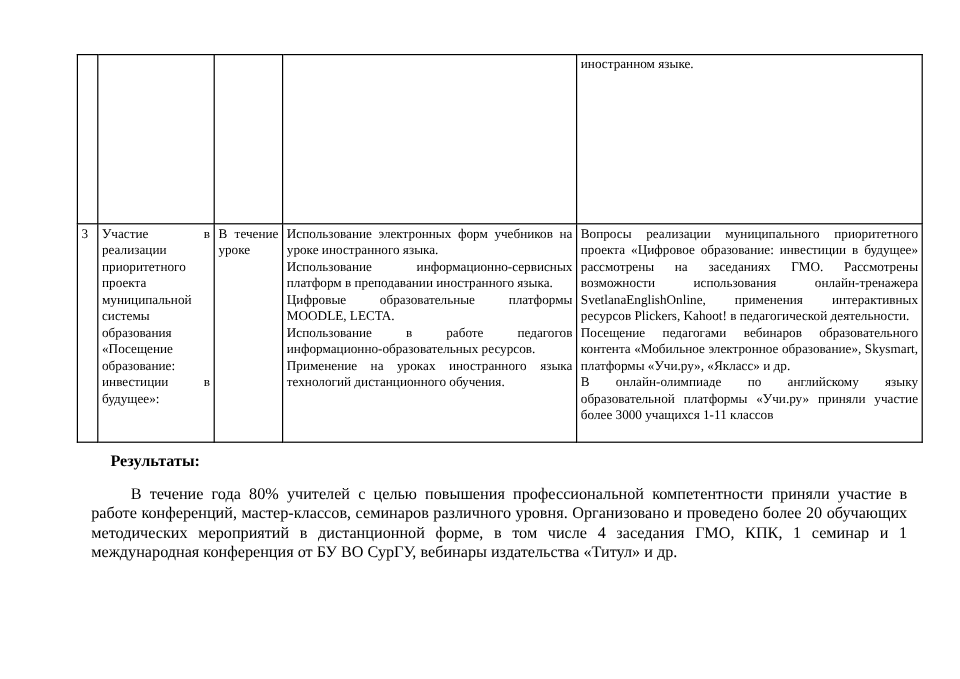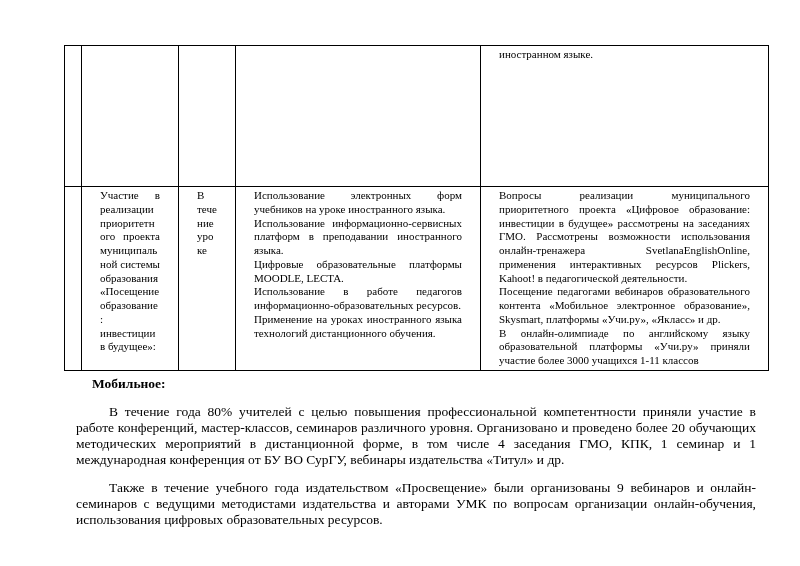--- a/index.html
+++ b/index.html
@@ -24,21 +24,21 @@
     position: absolute;
     left: 64px;
     top: 45px;
     width: 704px;
     border-collapse: collapse;
     table-layout: fixed;
   }
   .doc-table td {
     border: 1px solid #000000;
     vertical-align: top;
-    padding: 2px 18px;
+    padding: 2px 3px;
     font-size: 11px;
     line-height: 1.25;
     overflow: hidden;
     word-wrap: break-word;
   }
   tr.row-cont td { height: 136px; }
   tr.row-main td { height: 177px; }
   .justify { text-align: justify; }
   .pre { white-space: pre-line; }
   .num-cell { text-align: left; padding-left: 3px; }
@@ -93,18 +93,17 @@
 Использование в работе педагогов информационно-образовательных ресурсов.
 Применение на уроках иностранного языка технологий дистанционного обучения.</td>
         <td class="justify pre">Вопросы реализации муниципального приоритетного проекта «Цифровое образование: инвестиции в будущее» рассмотрены на заседаниях ГМО. Рассмотрены возможности использования онлайн-тренажера SvetlanaEnglishOnline, применения интерактивных ресурсов Plickers, Kahoot! в педагогической деятельности.
 Посещение педагогами вебинаров образовательного контента «Мобильное электронное образование», Skysmart, платформы «Учи.ру», «Якласс» и др.
 В онлайн-олимпиаде по английскому языку образовательной платформы «Учи.ру» приняли участие более 3000 учащихся 1-11 классов</td>
       </tr>
     </tbody>
   </table>
 
   <div class="body-text">
-    <p class="results-heading">Мобильное:</p>
+    <p class="results-heading">Результаты:</p>
     <p class="para">В течение года 80% учителей с целью повышения профессиональной компетентности приняли участие в работе конференций, мастер-классов, семинаров различного уровня. Организовано и проведено более 20 обучающих методических мероприятий в дистанционной форме, в том числе 4 заседания ГМО, КПК, 1 семинар и 1 международная конференция от БУ ВО СурГУ, вебинары издательства «Титул» и др.</p>
-    <p class="para">Также в течение учебного года издательством «Просвещение» были организованы 9 вебинаров и онлайн-семинаров с ведущими методистами издательства и авторами УМК по вопросам организации онлайн-обучения, использования цифровых образовательных ресурсов.</p>
   </div>
 
 </div>
 
 </body></html>

